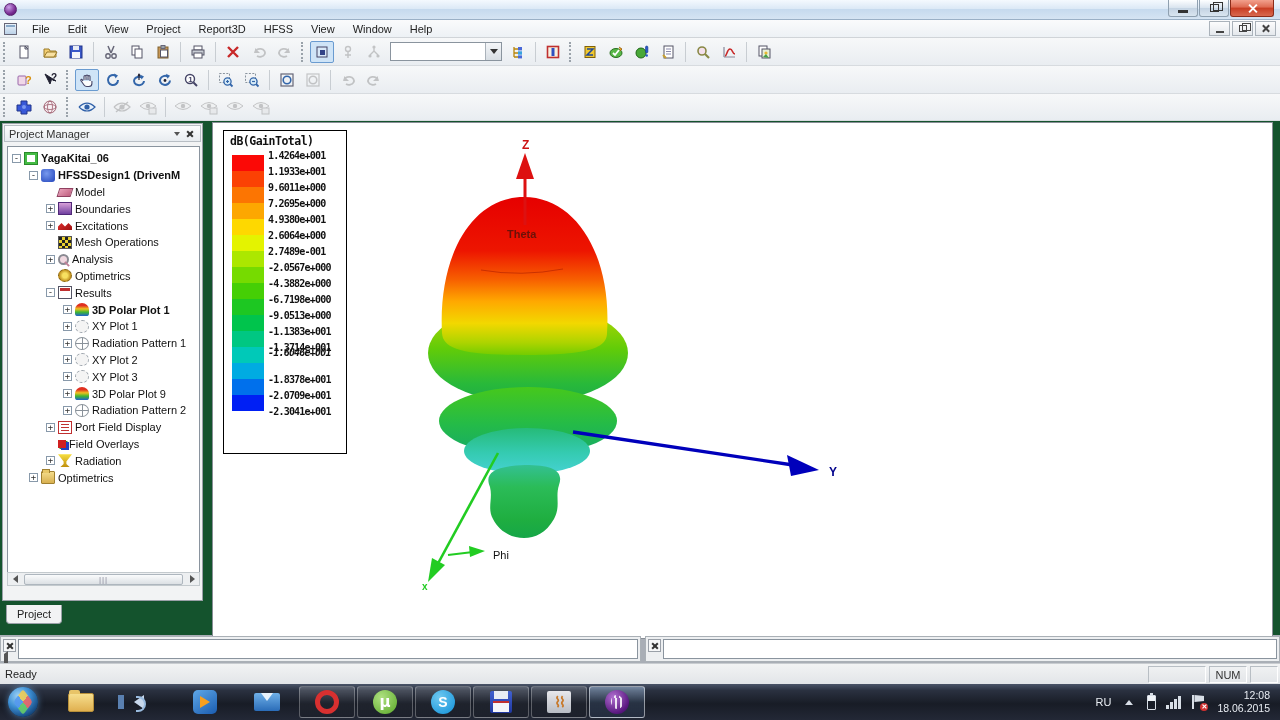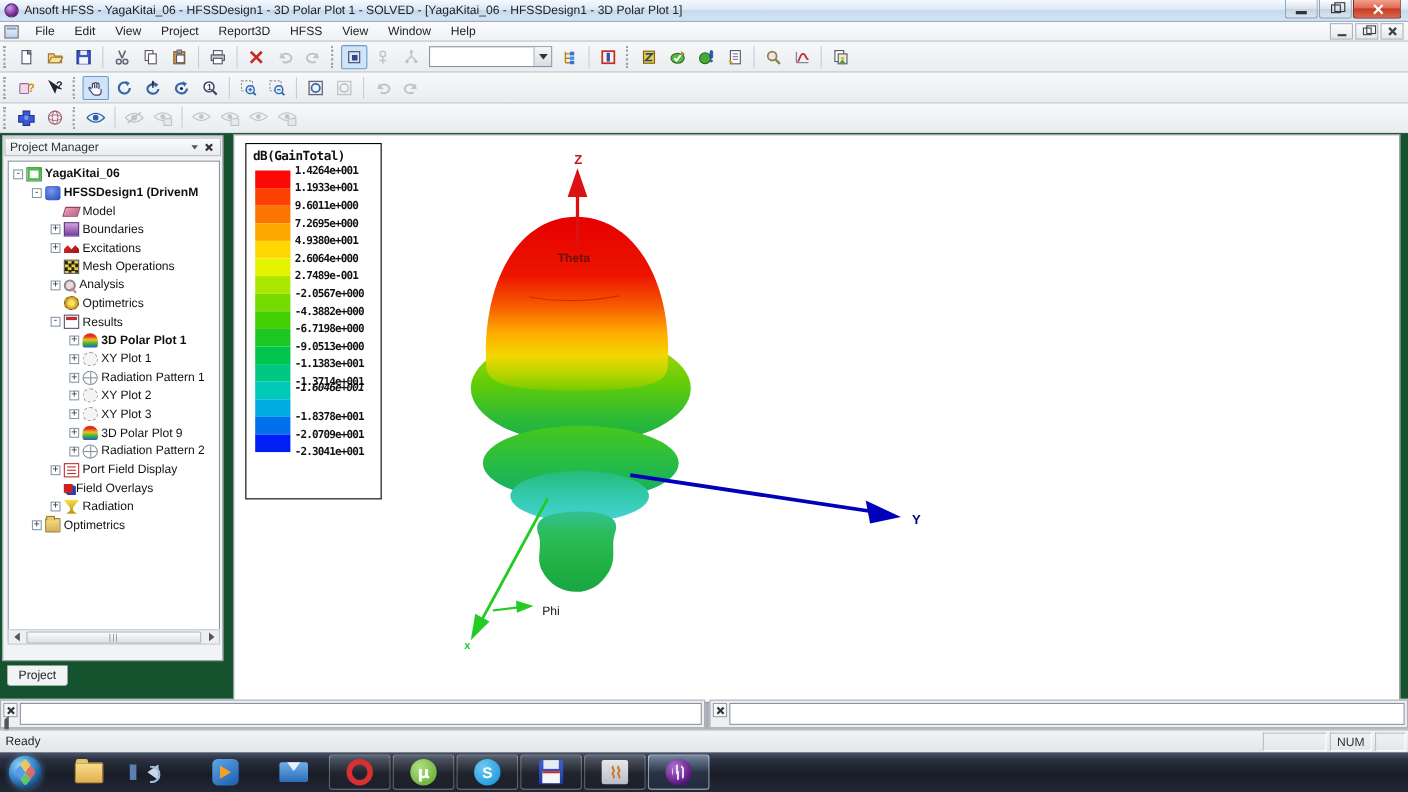--- a/index.html
+++ b/index.html
@@ -172,21 +172,20 @@
   .tray-flag .err { position:absolute; right:-3px; bottom:-2px; width:8px; height:8px; border-radius:50%; background:#D03030; color:#fff; font-size:7px; line-height:8px; text-align:center; font-weight:bold; }
   .tray-clock { text-align:right; margin-right:10px; font-size:10.5px; line-height:13px; }
 
   svg text { font-family:"Liberation Sans",sans-serif; }
 </style>
 </head>
 <body>
 
 <div class="titlebar">
   <span class="app-orb"></span>
-  <span class="title-text">Ansoft HFSS - YagaKitai_06 - HFSSDesign1 - 3D Polar Plot 1 - SOLVED - [YagaKitai_06 - HFSSDesign1 - 3D Polar Plot 1]</span>
 </div>
 <div class="winbtns">
   <div class="wbtn">
       <span class="glyph-min"></span>
     </div>
   <div class="wbtn">
       <span class="glyph-restore"></span>
     </div>
   <div class="wbtn close">
       <span class="glyph-x"></span>
@@ -825,13 +824,31 @@
   <div class="tk-app">
       <span class="ic-floppy"></span>
     </div>
   <div class="tk-app">
       <span class="ic-coil">⌇⌇</span>
     </div>
   <div class="tk-app active">
       <span class="ic-ansoft"></span>
     </div>
 
+  <div class="tray">
+    <span class="tray-lang">RU</span>
+    <span class="tray-up"></span>
+    <span class="tray-batt"></span>
+    <span class="tray-signal">
+        <i style="height:4px"></i>
+        <i style="height:7px"></i>
+        <i style="height:10px"></i>
+        <i style="height:13px"></i>
+      </span>
+    <span class="tray-flag">
+        <span class="err">✕</span>
+      </span>
+    <div class="tray-clock">
+      <div>12:08</div>
+      <div>18.06.2015</div>
+    </div>
+  </div>
 </div>
 
 </body></html>

